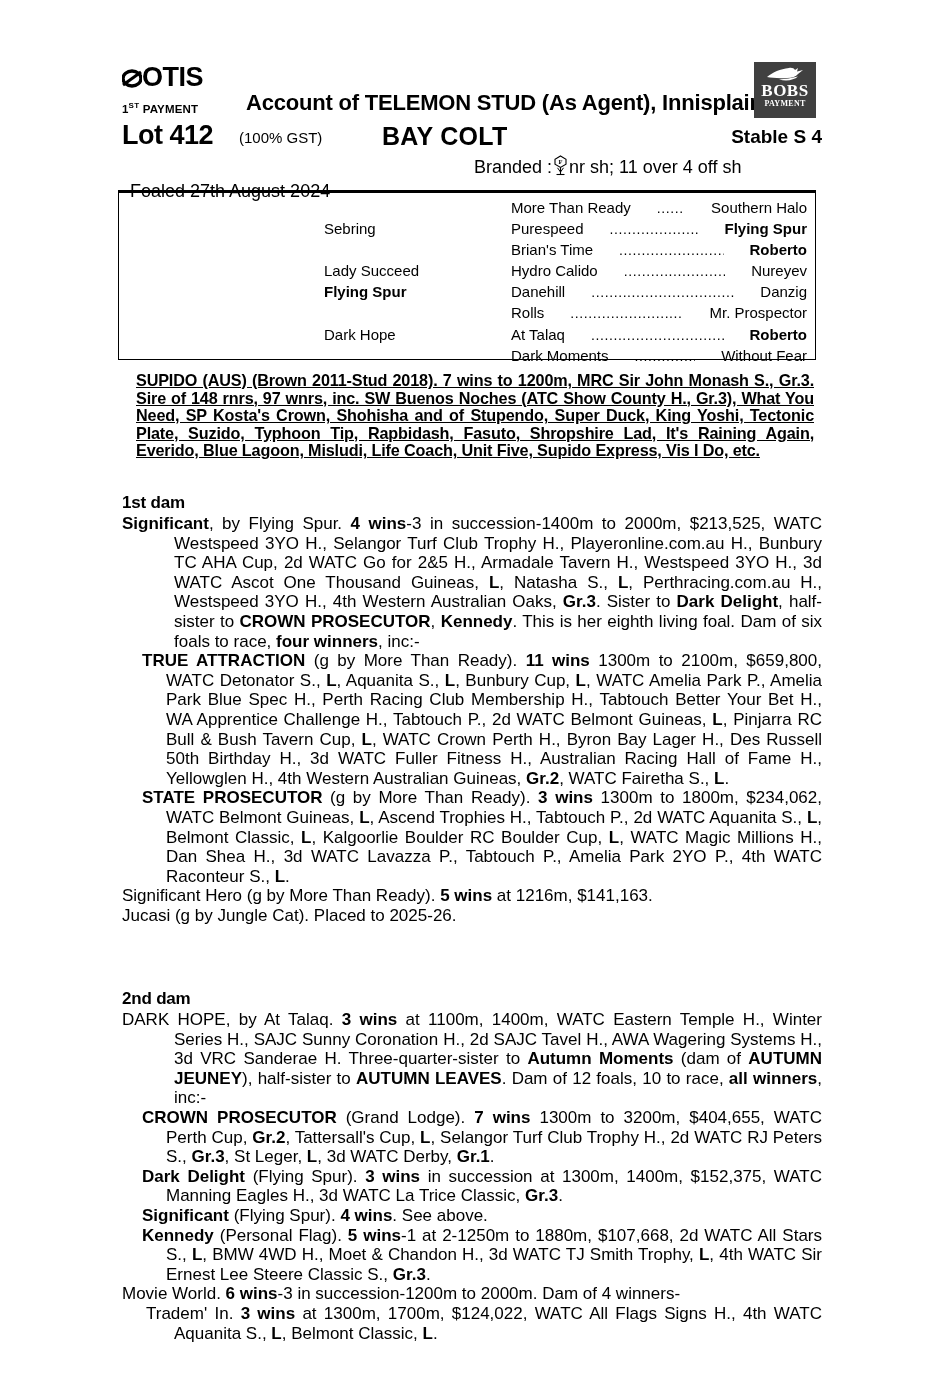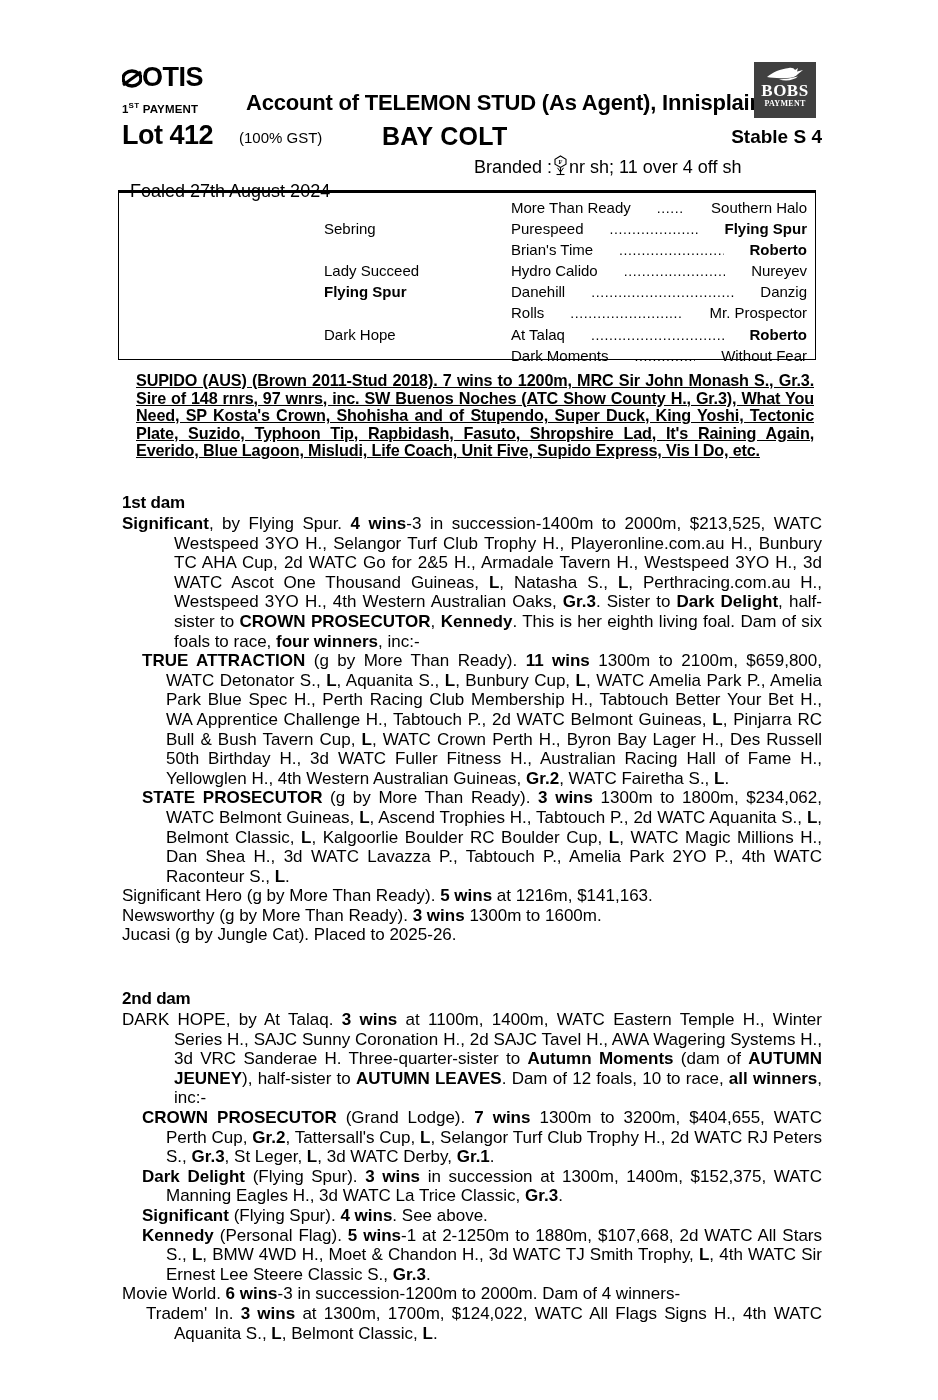--- a/index.html
+++ b/index.html
@@ -327,21 +327,20 @@
   <div class="sec1">
     <div class="dam-head">1st dam</div>
 
     <p class="entry"><b class="lead">Significant</b><span>, by Flying Spur. </span><b>4 wins</b><span>-3 in succession-1400m to 2000m, $213,525, WATC Westspeed 3YO H., Selangor Turf Club Trophy H., Playeronline.com.au H., Bunbury TC AHA Cup, 2d WATC Go for 2&amp;5 H., Armadale Tavern H., Westspeed 3YO H., 3d WATC Ascot One Thousand Guineas, </span><b>L</b><span>, Natasha S., </span><b>L</b><span>, Perthracing.com.au H., Westspeed 3YO H., 4th Western Australian Oaks, </span><b>Gr.3</b><span>. Sister to </span><b>Dark Delight</b><span>, half-sister to </span><b>CROWN PROSECUTOR</b><span>, </span><b>Kennedy</b><span>. This is her eighth living foal. Dam of six foals to race, </span><b>four winners</b><span>, inc:-</span></p>
 
     <p class="entry ind3"><b class="lead">TRUE ATTRACTION</b><span> (g by More Than Ready). </span><b>11 wins</b><span class="rich"> 1300m to 2100m, $659,800, WATC Detonator S., <b>L</b>, Aquanita S., <b>L</b>, Bunbury Cup, <b>L</b>, WATC Amelia Park P., Amelia Park Blue Spec H., Perth Racing Club Membership H., Tabtouch Better Your Bet H., WA Apprentice Challenge H., Tabtouch P., 2d WATC Belmont Guineas, <b>L</b>, Pinjarra RC Bull &amp; Bush Tavern Cup, <b>L</b>, WATC Crown Perth H., Byron Bay Lager H., Des Russell 50th Birthday H., 3d WATC Fuller Fitness H., Australian Racing Hall of Fame H., Yellowglen H., 4th Western Australian Guineas, <b>Gr.2</b>, WATC Fairetha S., <b>L</b>.</span></p>
 
     <p class="entry ind3"><b class="lead">STATE PROSECUTOR</b><span> (g by More Than Ready). </span><b>3 wins</b><span class="rich"> 1300m to 1800m, $234,062, WATC Belmont Guineas, <b>L</b>, Ascend Trophies H., Tabtouch P., 2d WATC Aquanita S., <b>L</b>, Belmont Classic, <b>L</b>, Kalgoorlie Boulder RC Boulder Cup, <b>L</b>, WATC Magic Millions H., Dan Shea H., 3d WATC Lavazza P., Tabtouch P., Amelia Park 2YO P., 4th WATC Raconteur S., <b>L</b>.</span></p>
 
     <p class="entry flat"><span class="lead">Significant Hero (g by More Than Ready). </span><b>5 wins</b><span> at 1216m, $141,163.</span></p>
-    <p class="entry flat"><span class="lead">Newsworthy (g by More Than Ready). </span><b>3 wins</b><span> 1300m to 1600m.</span></p>
     <p class="entry flat"><span class="lead">Jucasi (g by Jungle Cat). Placed to 2025-26.</span><b></b><span></span></p>
   </div>
 
   <div class="sec2">
     <div class="dam-head">2nd dam</div>
 
     <p class="entry"><span class="lead">DARK HOPE</span><span>, by At Talaq. </span><b>3 wins</b><span> at 1100m, 1400m, WATC Eastern Temple H., Winter Series H., SAJC Sunny Coronation H., 2d SAJC Tavel H., AWA Wagering Systems H., 3d VRC Sanderae H. Three-quarter-sister to </span><b>Autumn Moments</b><span> (dam of </span><b>AUTUMN JEUNEY</b><span>), half-sister to </span><b>AUTUMN LEAVES</b><span>. Dam of 12 foals, 10 to race, </span><b>all winners</b><span>, inc:-</span></p>
 
     <p class="entry ind3"><b class="lead">CROWN PROSECUTOR</b><span> (Grand Lodge). </span><b>7 wins</b><span class="rich"> 1300m to 3200m, $404,655, WATC Perth Cup, <b>Gr.2</b>, Tattersall's Cup, <b>L</b>, Selangor Turf Club Trophy H., 2d WATC RJ Peters S., <b>Gr.3</b>, St Leger, <b>L</b>, 3d WATC Derby, <b>Gr.1</b>.</span></p>
 

